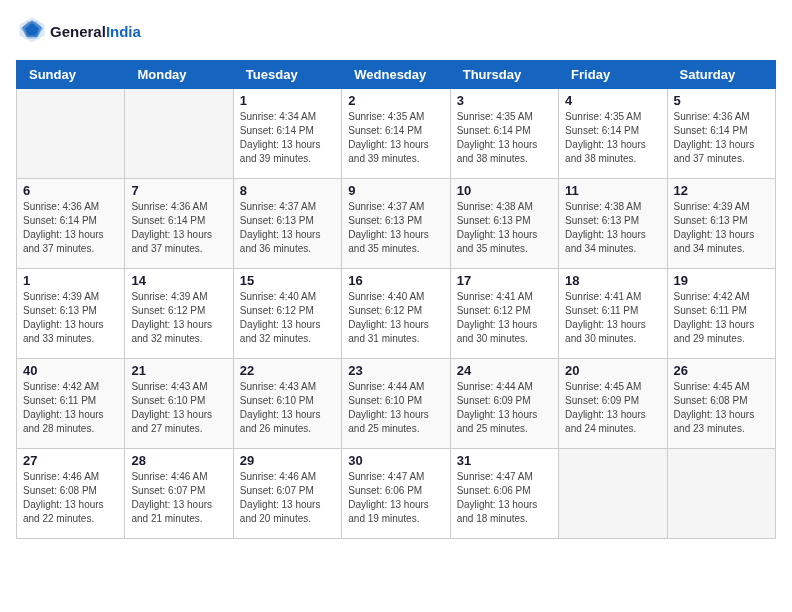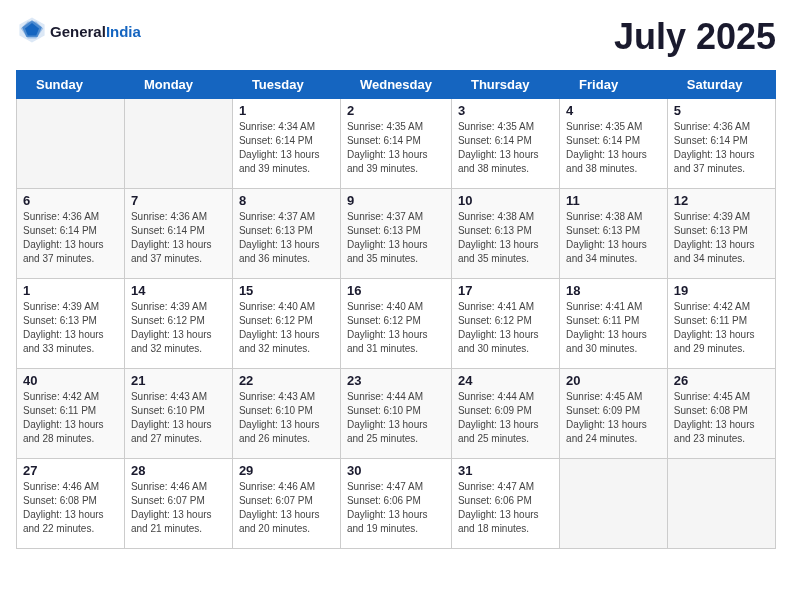--- a/index.html
+++ b/index.html
@@ -42,21 +42,21 @@
       width: 100%;
       border-collapse: collapse;
       border: 1px solid #ccc;
     }
     .calendar th {
       background-color: #1565c0;
       color: #fff;
       font-size: 13px;
       font-weight: bold;
       text-align: left;
-      padding: 6px 19px;
+      padding: 6px 12px;
       border: 1px solid #1565c0;
     }
     .calendar td {
       vertical-align: top;
       border: 1px solid #ccc;
       padding: 4px 6px;
       width: calc(100% / 7);
       height: 90px;
       font-size: 10.5px;
       color: #333;
@@ -93,21 +93,20 @@
         <polygon points="20,6 34,16 28,30 12,30 6,16" fill="#1565c0" opacity="0.6"></polygon>
         <polygon points="20,10 30,18 26,28 14,28 10,18" fill="#1565c0"></polygon>
       </svg>
     </div>
     <div style="display:flex;flex-direction:row;line-height:1.15;margin-left:4px;">
       <span style="font-size:15px;font-weight:bold;color:#1a1a2e;">General</span>
       <span style="font-size:15px;font-weight:bold;color:#1565c0;">India</span>
     </div>
   </div>
   <div class="title-block">
-    <div class="month-title">July 2025</div>
   </div>
 </div>
 
 <table class="calendar">
   <thead>
     <tr id="weekday-header">
     <th>Sunday</th>
         <th>Monday</th>
         <th>Tuesday</th>
         <th>Wednesday</th>

